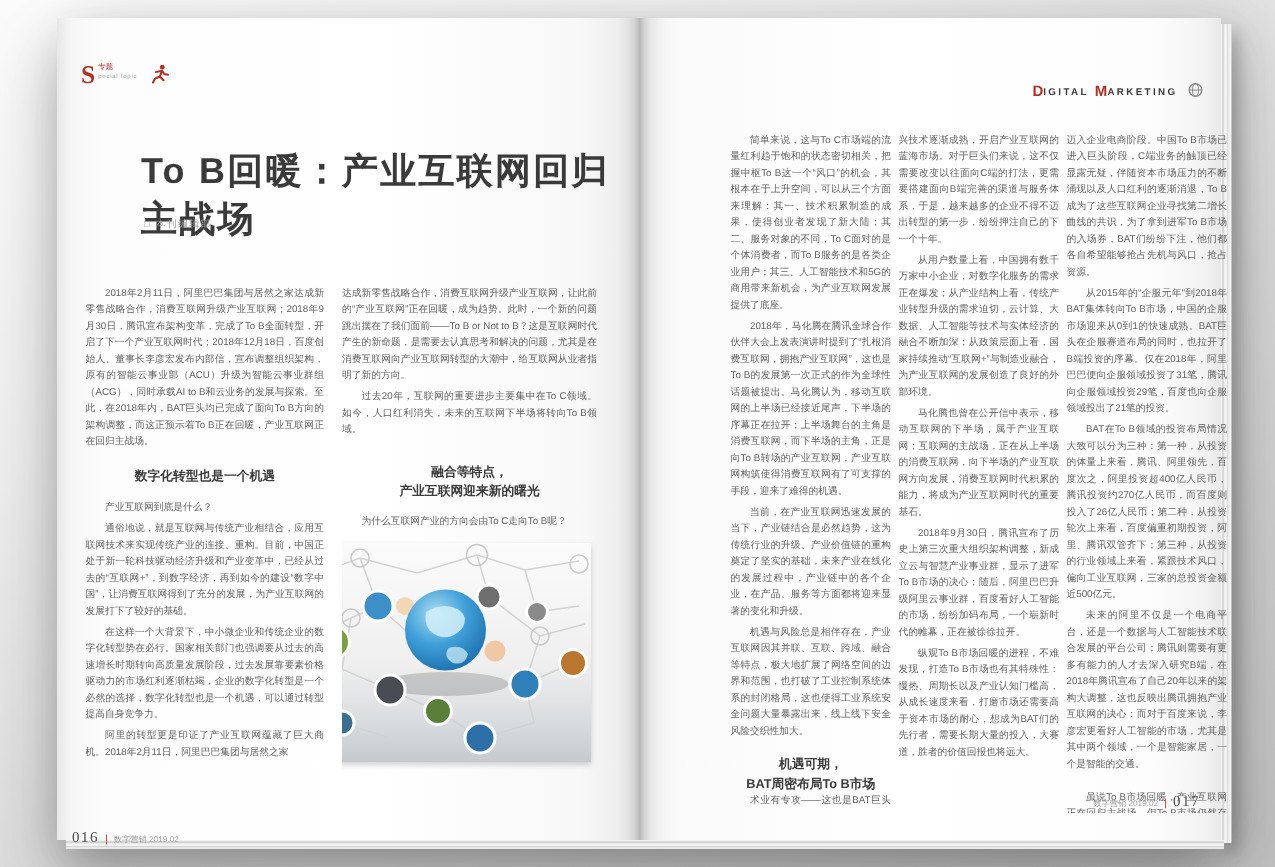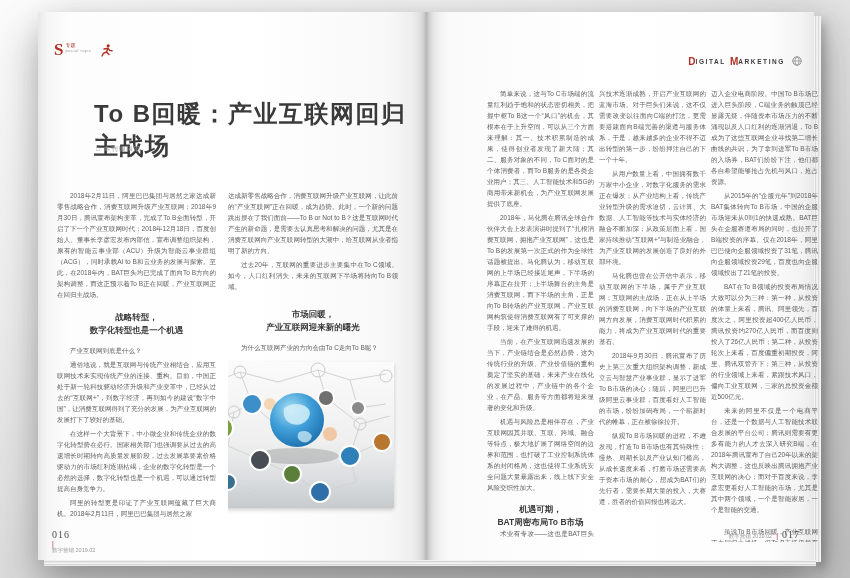--- a/index.html
+++ b/index.html
@@ -35,21 +35,21 @@
   .sec-heading{text-align:center;font-weight:bold;color:#3c3c3c;font-size:8.5px;line-height:12.5px;margin:11px 0 9px 0;}
   .l-col1{left:19px;top:178px;width:159px;height:336px;}
   .l-col2{left:190px;top:178px;width:170px;height:336px;}
   .l-col2 .sec-heading{margin-top:16px;}
   .photo{margin:9px 0 0 -28px;width:194px;height:146px;
     background:linear-gradient(180deg,#fbfbfb 0%,#efefef 55%,#d9dcde 82%,#c6cacd 100%);
     box-shadow:0 2px 4px rgba(0,0,0,.18);}
   .footer{position:absolute;font-size:5.5px;color:#9a9a9a;display:flex;align-items:baseline;}
   .footer .pnum{font-size:10px;color:#4d4d4d;font-family:"Liberation Serif","DejaVu Serif",serif;letter-spacing:1px;}
   .footer .sep{color:#b03024;margin:0 4px;font-size:7px;}
-  .footer-left{left:10px;top:517px;flex-direction:column;}
+  .footer-left{left:10px;top:541px;}
   .footer-right{right:14px;top:517px;}
 
   
   .dm-header{position:absolute;top:40px;right:12px;display:flex;align-items:center;color:#3b3b3b;}
   .dm-cap{color:#b03024;font-size:10px;font-weight:bold;}
   .dm-rest{font-size:6.5px;letter-spacing:1.6px;font-weight:bold;text-transform:uppercase;margin-right:4px;}
   .dm-globe{margin-left:3px;}
   .r-col1{left:449px;top:76px;width:107px;height:450px;}
   .r-col2{left:561px;top:76px;width:107px;height:450px;}
   .r-col3{left:673px;top:76px;width:107px;height:454px;}
@@ -79,38 +79,37 @@
     </div>
 
     <h1 class="title">To B回暖：产业互联网回归主战场</h1>
     <div class="byline">□ 本刊编辑部</div>
 
     <div class="col l-col1">
       <div>
           <p class="para">2018年2月11日，阿里巴巴集团与居然之家达成新零售战略合作，消费互联网升级产业互联网；2018年9月30日，腾讯宣布架构变革，完成了To B全面转型，开启了下一个产业互联网时代；2018年12月18日，百度创始人、董事长李彦宏发布内部信，宣布调整组织架构，原有的智能云事业部（ACU）升级为智能云事业群组（ACG），同时承载AI to B和云业务的发展与探索。至此，在2018年内，BAT巨头均已完成了面向To B方向的架构调整，而这正预示着To B正在回暖，产业互联网正在回归主战场。</p>
         </div>
       <div class="sec-heading">
-        <div>战略转型，</div>
         <div>数字化转型也是一个机遇</div>
       </div>
       <div>
           <p class="para">产业互联网到底是什么？</p>
           <p class="para">通俗地说，就是互联网与传统产业相结合，应用互联网技术来实现传统产业的连接、重构。目前，中国正处于新一轮科技驱动经济升级和产业变革中，已经从过去的“互联网+”，到数字经济，再到如今的建设“数字中国”，让消费互联网得到了充分的发展，为产业互联网的发展打下了较好的基础。</p>
           <p class="para">在这样一个大背景下，中小微企业和传统企业的数字化转型势在必行。国家相关部门也强调要从过去的高速增长时期转向高质量发展阶段，过去发展靠要素价格驱动力的市场红利逐渐枯竭，企业的数字化转型是一个必然的选择，数字化转型也是一个机遇，可以通过转型提高自身竞争力。</p>
           <p class="para">阿里的转型更是印证了产业互联网蕴藏了巨大商机。2018年2月11日，阿里巴巴集团与居然之家</p>
         </div>
     </div>
 
     <div class="col l-col2">
       <div class="cont">
           <p class="para">达成新零售战略合作，消费互联网升级产业互联网，让此前的“产业互联网”正在回暖，成为趋势。此时，一个新的问题跳出摆在了我们面前——To B or Not to B？这是互联网时代产生的新命题，是需要去认真思考和解决的问题，尤其是在消费互联网向产业互联网转型的大潮中，给互联网从业者指明了新的方向。</p>
           <p class="para">过去20年，互联网的重要进步主要集中在To C领域。如今，人口红利消失，未来的互联网下半场将转向To B领域。</p>
         </div>
       <div class="sec-heading">
-        <div>市场回暖，</div>
+        <div>融合等特点，</div>
         <div>产业互联网迎来新的曙光</div>
       </div>
       <p class="para">为什么互联网产业的方向会由To C走向To B呢？</p>
 
       <div class="photo">
         <svg width="194" height="146" viewBox="0 0 194 146">
           <defs>
             <radialGradient id="gb" cx="38%" cy="30%" r="85%">
               <stop offset="0%" stop-color="#a8ddf2"></stop>
               <stop offset="45%" stop-color="#3f9fd8"></stop>

